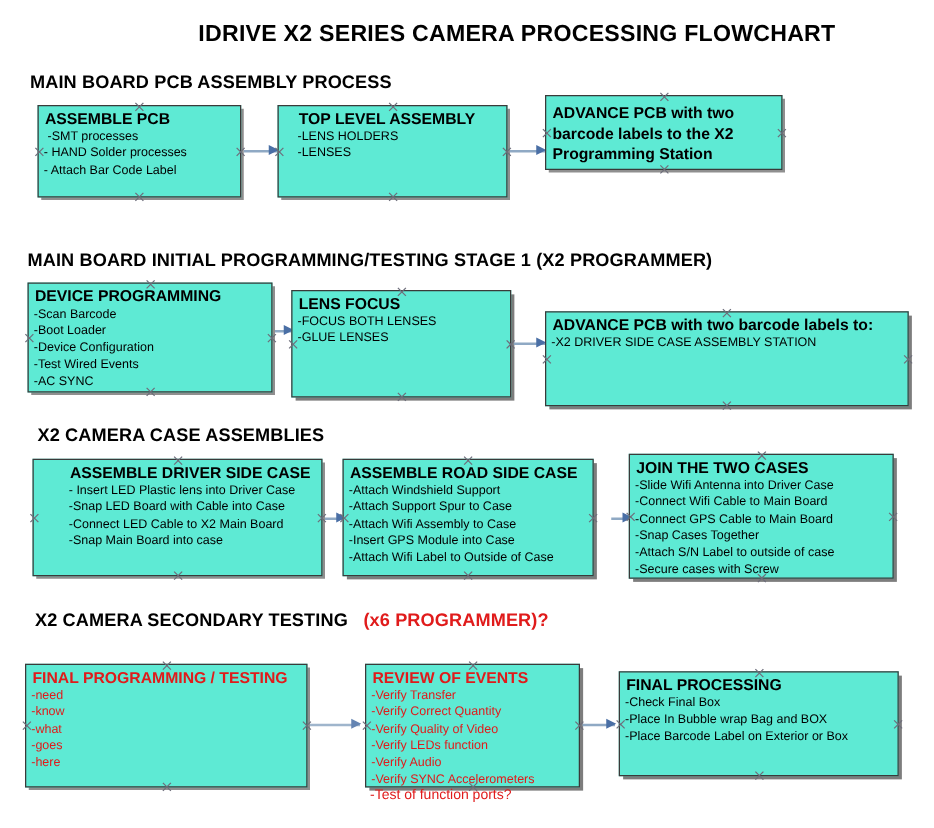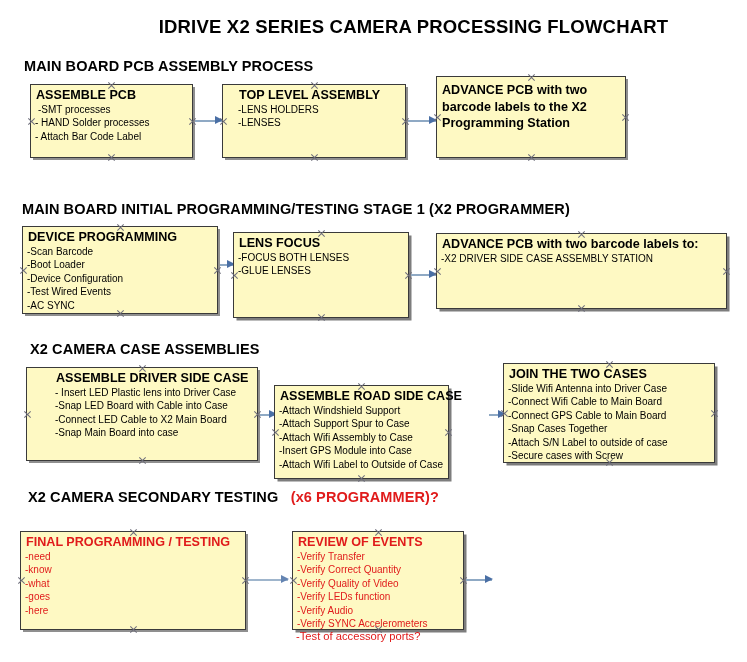--- a/index.html
+++ b/index.html
@@ -29,21 +29,21 @@
     font-size:14.5px;
     font-weight:bold;
     white-space:nowrap;
     letter-spacing:0.1px;
   }
   .section-head .accent{color:#e01b1b;}
 
   
   .node{
     position:absolute;
-    background:#fef9c3;
+    background:#5eead4;
     border:1px solid #3a3a3a;
     box-shadow:2.5px 2.5px 0 -0.5px #8f8f8f;
     box-sizing:border-box;
     overflow:visible;
     padding:2px 3px 2px 4px;
   }
   .node.shadow-strong{box-shadow:3px 3px 0 -0.5px #7d7d7d;}
   .node .n-title{
     font-size:12.6px;
     font-weight:bold;
@@ -136,21 +136,21 @@
     <span class="hx b"></span>
     <span class="hx l"></span>
     <span class="hx r"></span>
   </div>
 
   <div class="conn" style="left:408px;top:116px;width:28px;">
     <div class="line"></div>
     <div class="head"></div>
   </div>
 
-  <div class="node" style="left:436px;top:76px;width:190px;height:82px;">
+  <div class="node" style="left:436px;top:76px;width:190px;height:60px;">
     <div class="n-title wrap" style="margin-top:3px;">ADVANCE PCB with two barcode labels to the  X2 Programming Station</div>
     <span class="hx t"></span>
     <span class="hx b"></span>
     <span class="hx l"></span>
     <span class="hx r"></span>
   </div>
 
   <div class="section-head" style="left:22px;top:201px;">
     <span>MAIN BOARD INITIAL PROGRAMMING/TESTING STAGE 1 (X2 PROGRAMMER)</span>
   </div>
@@ -181,21 +181,21 @@
     <span class="hx b"></span>
     <span class="hx l"></span>
     <span class="hx r"></span>
   </div>
 
   <div class="conn" style="left:411px;top:270px;width:25px;">
     <div class="line"></div>
     <div class="head"></div>
   </div>
 
-  <div class="node shadow-strong" style="left:436px;top:233px;width:291px;height:76px;">
+  <div class="node shadow-strong" style="left:436px;top:249px;width:291px;height:76px;">
     <div class="n-title">ADVANCE PCB with two barcode labels to:</div>
     <div class="n-line">-X2 DRIVER  SIDE  CASE  ASSEMBLY STATION</div>
     <span class="hx t"></span>
     <span class="hx b"></span>
     <span class="hx l"></span>
     <span class="hx r"></span>
   </div>
 
   <div class="section-head" style="left:30px;top:341px;">
     <span>X2 CAMERA CASE ASSEMBLIES</span>
@@ -211,21 +211,21 @@
     <span class="hx b"></span>
     <span class="hx l"></span>
     <span class="hx r"></span>
   </div>
 
   <div class="conn" style="left:260px;top:410px;width:16px;">
     <div class="line"></div>
     <div class="head"></div>
   </div>
 
-  <div class="node shadow-strong" style="left:274px;top:385px;width:175px;height:94px;">
+  <div class="node shadow-strong" style="left:274px;top:367px;width:201px;height:94px;">
     <div class="n-title">ASSEMBLE ROAD SIDE CASE</div>
     <div class="n-line">-Attach Windshield Support</div>
     <div class="n-line">-Attach Support Spur to Case</div>
     <div class="n-line">-Attach Wifi Assembly to Case</div>
     <div class="n-line">-Insert GPS Module into Case</div>
     <div class="n-line">-Attach Wifi Label to Outside of Case</div>
     <span class="hx t"></span>
     <span class="hx b"></span>
     <span class="hx l"></span>
     <span class="hx r"></span>
@@ -280,21 +280,31 @@
     <div class="n-line">-Verify Quality of Video</div>
     <div class="n-line">-Verify LEDs function</div>
     <div class="n-line">-Verify Audio</div>
     <div class="n-line">-Verify SYNC Accelerometers</div>
     <span class="hx t"></span>
     <span class="hx b"></span>
     <span class="hx l"></span>
     <span class="hx r"></span>
   </div>
 
-  <div class="overflow-line" style="left:296px;top:630px;">-Test of accessory ports?</div>
+  <div class="overflow-line" style="left:296px;top:630px;">-Test of function ports?</div>
 
   <div class="conn" style="left:466px;top:575px;width:26px;">
     <div class="line"></div>
     <div class="head"></div>
   </div>
 
+  <div class="node shadow-strong" style="left:495px;top:537px;width:224px;height:84px;">
+    <div class="n-title">FINAL PROCESSING</div>
+    <div class="n-line"> -Check Final Box</div>
+    <div class="n-line">-Place In Bubble wrap Bag and BOX</div>
+    <div class="n-line">-Place Barcode Label on Exterior or Box</div>
+    <span class="hx t"></span>
+    <span class="hx b"></span>
+    <span class="hx l"></span>
+    <span class="hx r"></span>
+  </div>
 
 </div>
 
 </body></html>

